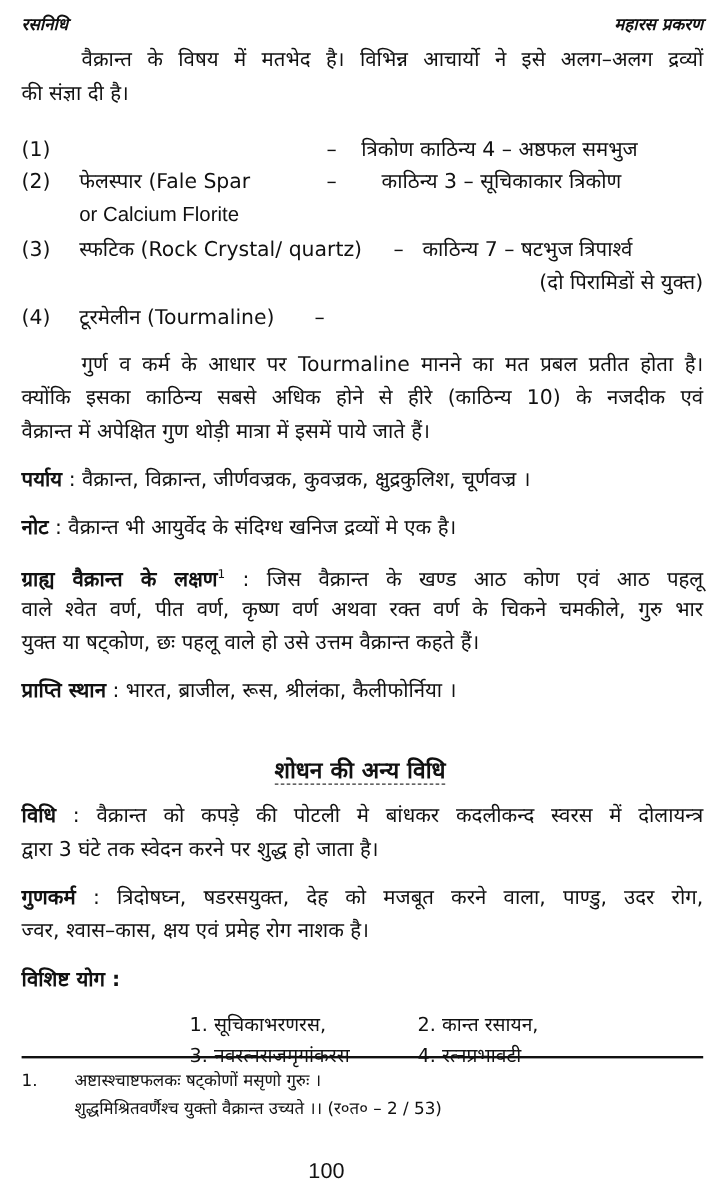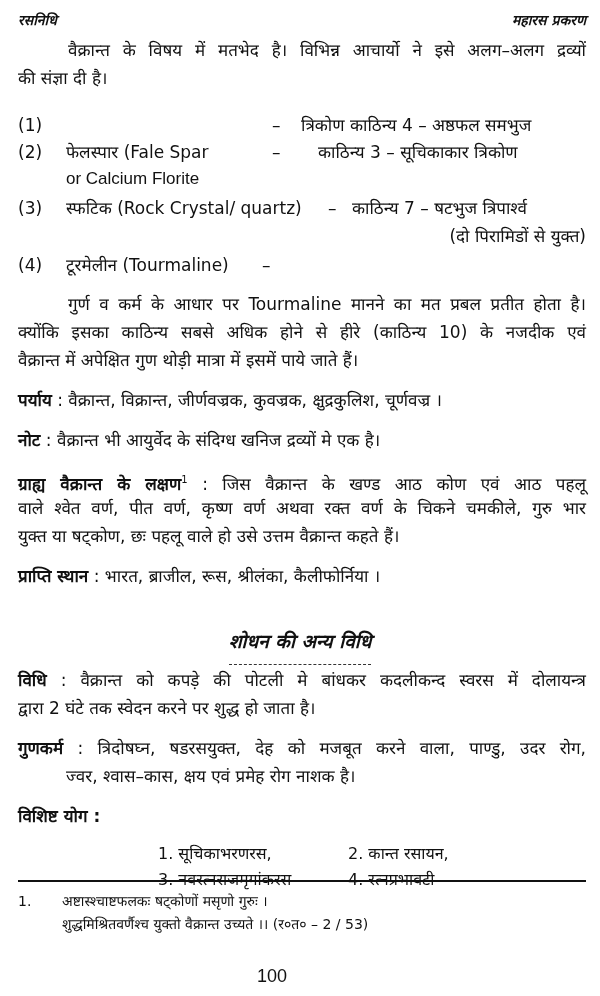--- a/index.html
+++ b/index.html
@@ -17,21 +17,21 @@
     .indent { padding-left: 50px; }
     .b { font-weight: bold; }
     .num { display: inline-block; width: 48px; }
     .mineral-name { position: absolute; left: 48px; }
     .mineral-dash { position: absolute; }
     .mineral-prop { position: absolute; }
     .heading {
       position: absolute; top: 628px; left: 0; width: 600px; text-align: center;
       font-size: 19px; font-weight: bold;
     }
-    .heading span { border-bottom: 1.5px dashed #333; padding-bottom: 12px; font-style: italic; }
+    .heading span { border-bottom: 1.5px dashed #333; padding-bottom: 0; }
     .yoga-label { position: absolute; left: 18px; font-weight: bold; font-size: 17px; }
     .yoga-item { position: absolute; font-size: 16px; margin-top: 36px; }
     .rule { position: absolute; left: 18px; width: 568px; top: 880px; height: 2px; background: #111; }
     .fn { position: absolute; font-size: 14px; line-height: 22px; }
     .page-num { position: absolute; top: 966px; left: 0; width: 544px; text-align: center; font-size: 18px; font-family: "Liberation Sans", sans-serif; }
     .latin { font-family: "Liberation Sans", sans-serif; }
   </style>
 </head>
 <body>
 
@@ -97,27 +97,27 @@
 </div>
 
 <div class="heading">
   <span>शोधन की अन्य विधि</span>
 </div>
 
 <div class="line just" style="top:666px;">
   <span class="b">विधि</span>
   <span>: वैक्रान्त को कपड़े की पोटली मे बांधकर कदलीकन्द स्वरस में दोलायन्त्र</span>
 </div>
-<div class="line" style="top:694px;">द्वारा 2 घंटे तक स्वेदन करने पर शुद्ध हो जाता है।</div>
+<div class="line" style="top:694px;">द्वारा 3 घंटे तक स्वेदन करने पर शुद्ध हो जाता है।</div>
 
 <div class="line just" style="top:734px;">
   <span class="b">गुणकर्म</span>
   <span>: त्रिदोषघ्न, षडरसयुक्त, देह को मजबूत करने वाला, पाण्डु, उदर रोग,</span>
 </div>
-<div class="line" style="top:762px;margin-left:48px;">ज्वर, श्वास–कास, क्षय एवं प्रमेह रोग नाशक है।</div>
+<div class="line" style="top:762px;">ज्वर, श्वास–कास, क्षय एवं प्रमेह रोग नाशक है।</div>
 
 <div>
   <div class="yoga-label" style="top:804px;">विशिष्ट योग :</div>
   <div class="yoga-item" style="top:806px; left:158px;">1. सूचिकाभरणरस,</div>
   <div class="yoga-item" style="top:806px; left:348px;">2. कान्त रसायन,</div>
   <div class="yoga-item" style="top:832px; left:158px;">3. नवरत्नराजमृगांकरस</div>
   <div class="yoga-item" style="top:832px; left:348px;">4. रत्नप्रभावटी</div>
 </div>
 
 <div class="rule"></div>

